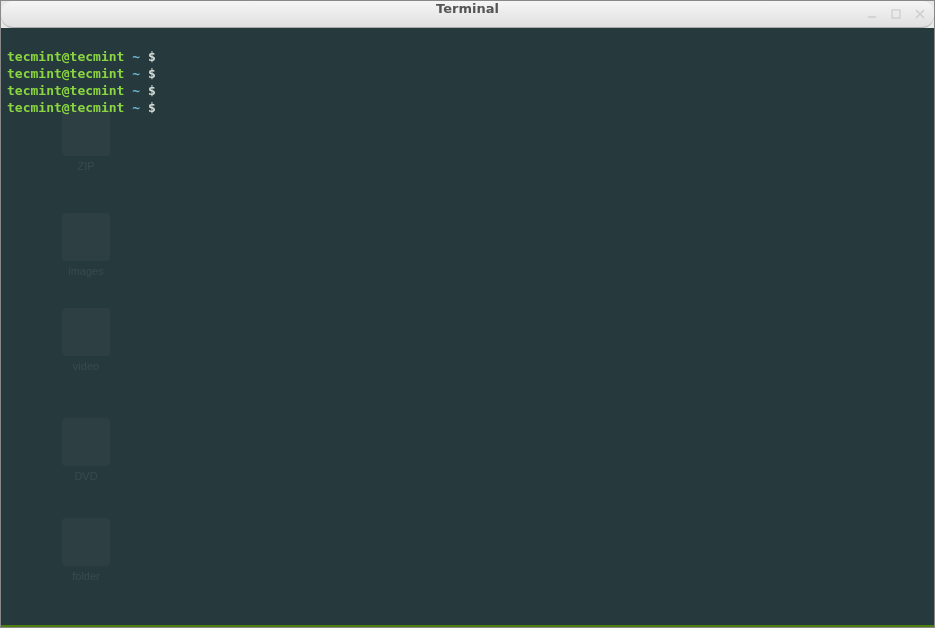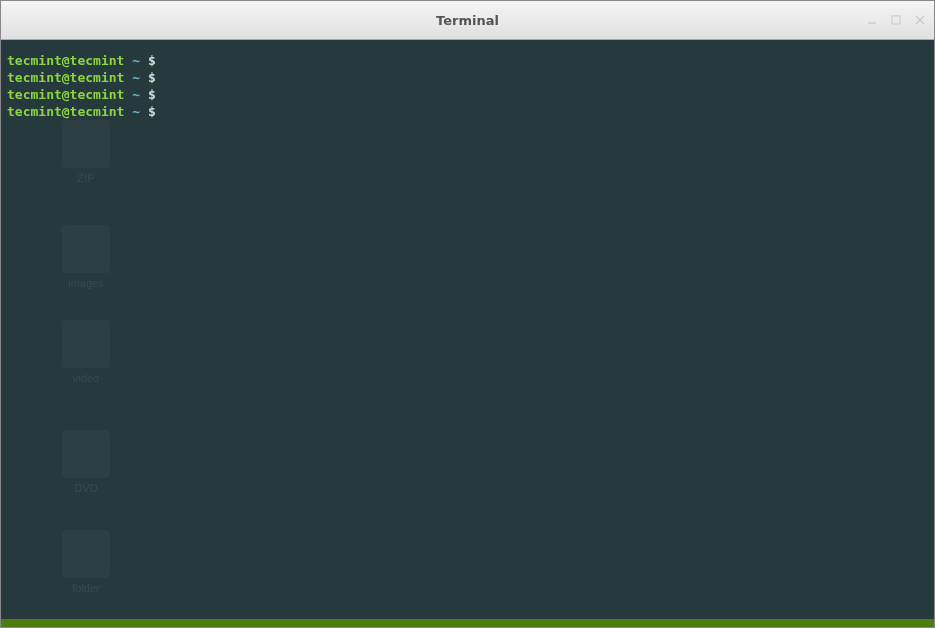--- a/index.html
+++ b/index.html
@@ -20,28 +20,29 @@
       top: 0;
       left: 0;
       width: 935px;
       height: 628px;
       background: #e8e8e8;
       border: 1px solid #888;
       display: flex;
       flex-direction: column;
     }
     .titlebar {
-      height: 39px;
+      height: 27px;
       background: linear-gradient(to bottom, #f5f5f5, #e0e0e0);
       border-bottom: 1px solid #aaa;
       display: flex;
-      align-items: center;
+      align-items: flex-start;
       justify-content: center;
       position: relative;
       user-select: none;
+      border-radius: 12px;
     }
     .titlebar-title {
       font-family: "DejaVu Sans", sans-serif;
       font-size: 13px;
       font-weight: bold;
       color: #555;
     }
     .window-controls {
       position: absolute;
       right: 6px;
@@ -62,28 +63,28 @@
       font-size: 12px;
       cursor: pointer;
     }
     .window-btn svg {
       width: 12px;
       height: 12px;
     }
     .terminal-body {
       flex: 1;
       background: rgba(23, 43, 47, 0.93);
-      padding: 12px 6px;
+      padding: 20px 6px;
       font-family: "DejaVu Sans Mono", "Liberation Mono", monospace;
       font-size: 13px;
       line-height: 17px;
       color: #d6deda;
       overflow: hidden;
       position: relative;
-      border-bottom: 8px solid #4d7c0f;
+      border-bottom: 2px solid #4d7c0f;
     }
     .line {
       white-space: pre;
     }
     .prompt-user {
       color: #8bd640;
       font-weight: bold;
     }
     .prompt-tilde {
       color: #6fbcd6;

